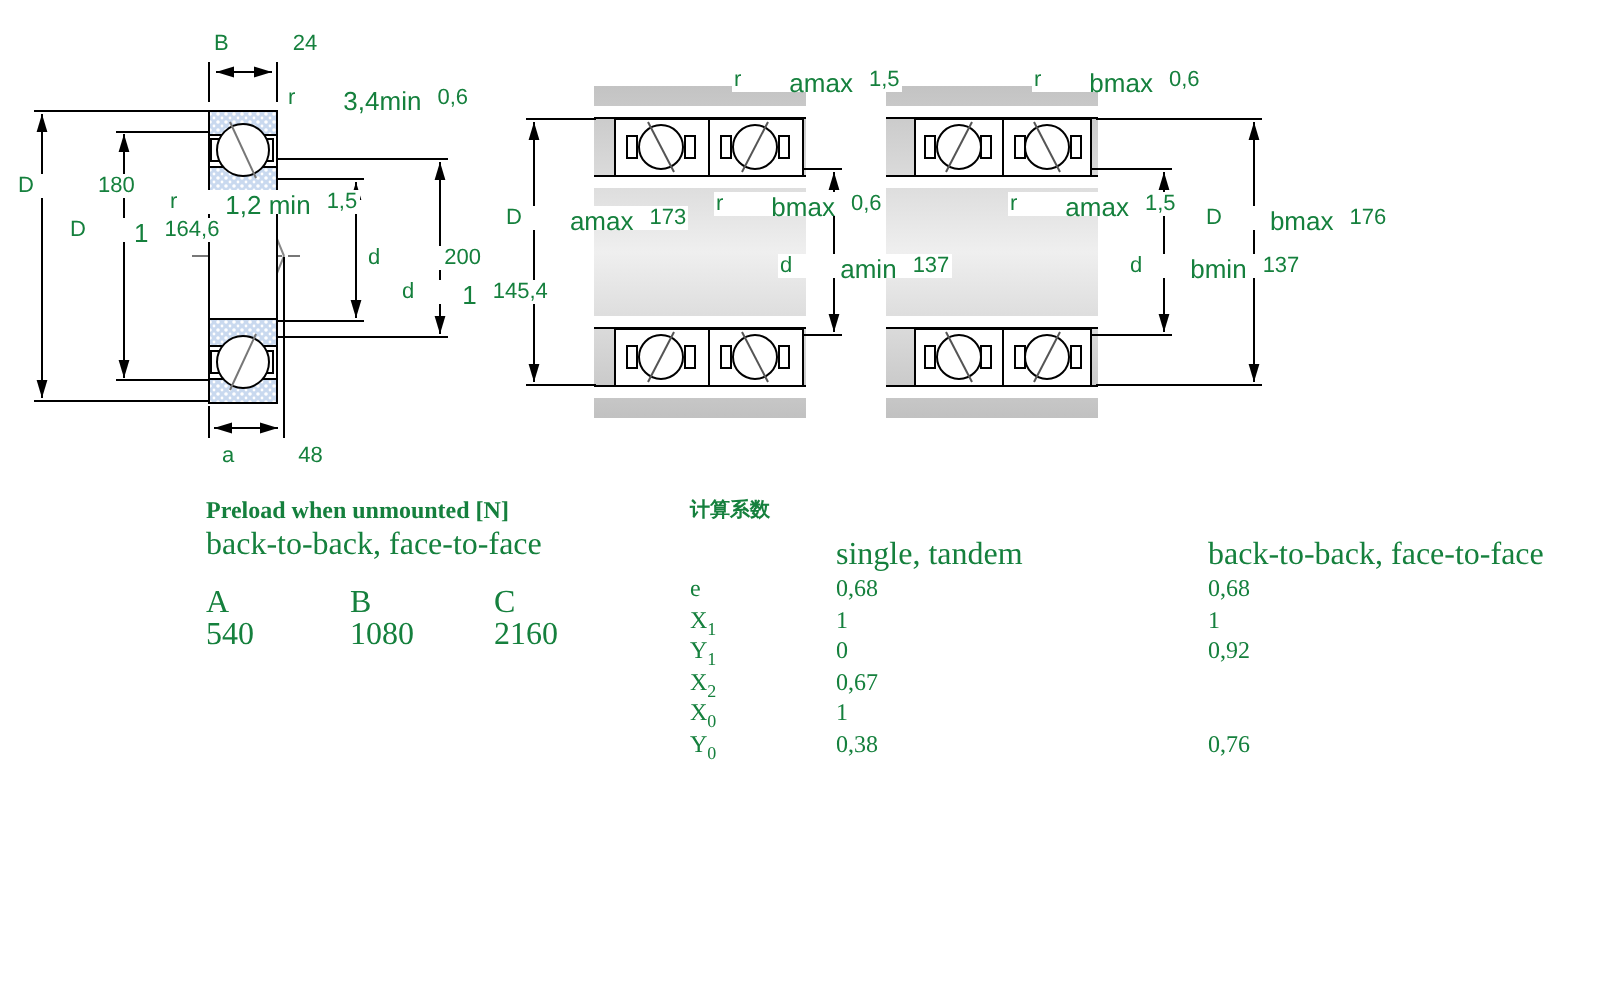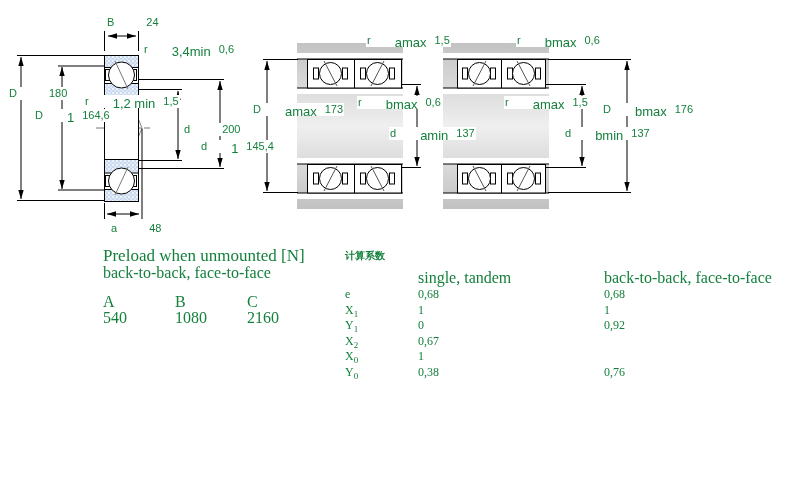--- a/index.html
+++ b/index.html
@@ -3,21 +3,21 @@
 <meta charset="utf-8">
 <style>
   html,body{margin:0;padding:0;background:#fff;}
   .canvas{position:relative;width:800px;height:464px;background:#fff;overflow:hidden;
           font-family:"Liberation Sans",sans-serif;color:#15803d;}
   .drawing-svg{position:absolute;left:0;top:0;}
   .dim{position:absolute;background:#fff;white-space:nowrap;font-size:11px;line-height:12px;padding:0 1px;}
   .dim sub{font-size:13px;line-height:8px;padding-left:24px;}
   .dim .val{margin-left:8px;}
   .tbl{position:absolute;font-family:"Liberation Serif",serif;font-size:16px;line-height:13px;white-space:nowrap;}
-  .tbl.bold{font-weight:normal;font-size:17px;text-align:right;}
+  .tbl.bold{font-weight:bold;font-size:12px;text-align:right;}
   .row-flex{display:flex;}
   .preload-col{width:72px;}
   .factors-rows{position:absolute;left:345px;top:287px;font-family:"Liberation Serif",serif;font-size:12px;}
   .frow{display:flex;height:15.5px;align-items:flex-start;}
   .frow .lab{width:73px;}
   .frow .lab sub,.tbl sub{font-size:9px;}
   .frow .c1{width:186px;}
   .zh{font-family:"Liberation Serif",serif;font-weight:bold;font-size:10px;}
 </style>
 </head>

